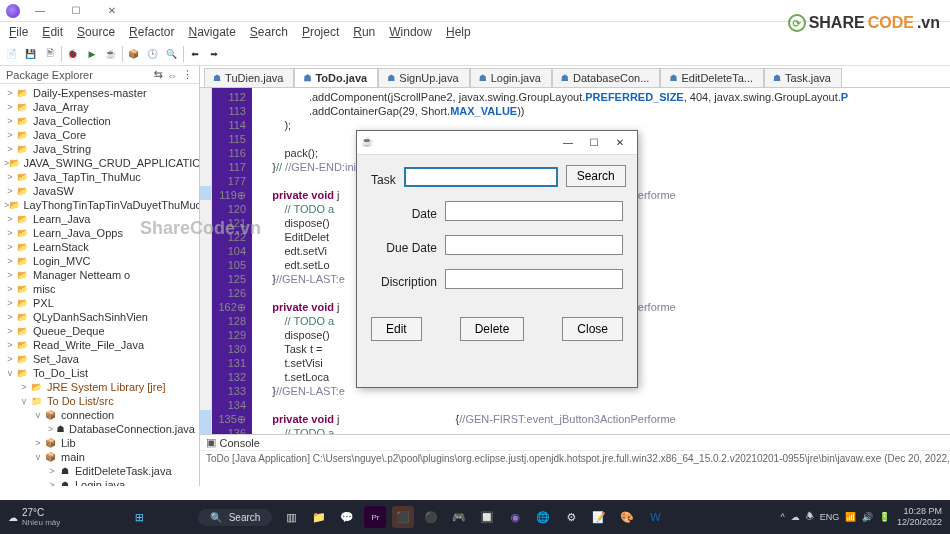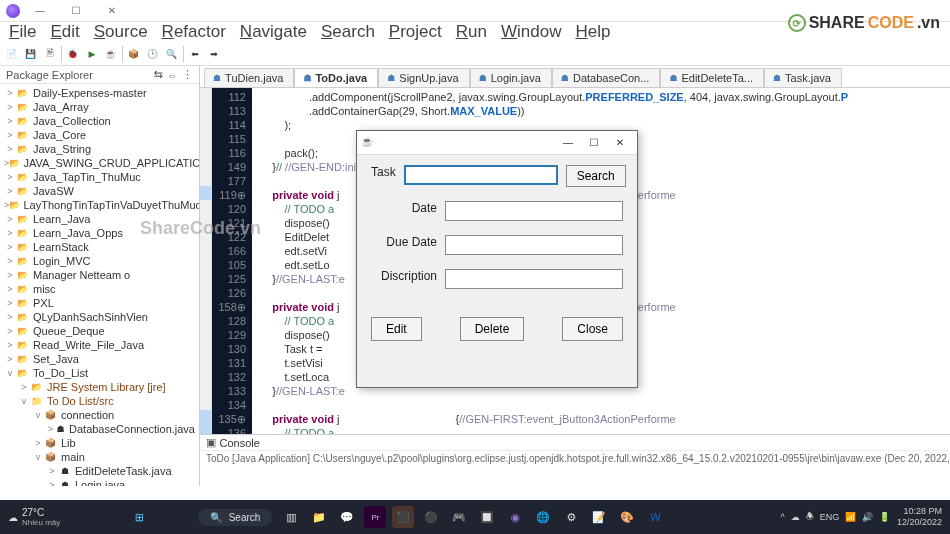--- a/index.html
+++ b/index.html
@@ -4,21 +4,21 @@
 <style>
 * { margin: 0; padding: 0; box-sizing: border-box; font-family: "Segoe UI", Tahoma, sans-serif; }
 body { width: 950px; height: 534px; background: #fff; overflow: hidden; position: relative; font-size: 11px; color: #333; }
 
 .titlebar { height: 22px; background: #fff; display: flex; align-items: center; padding: 0 6px; border-bottom: 1px solid #e0e0e0; }
 .titlebar .icon { width: 14px; height: 14px; border-radius: 50%; background: radial-gradient(circle at 40% 40%, #a78bfa, #6d28d9); margin-right: 6px; }
 .titlebar .title { flex: 1; font-size: 11px; color: #555; }
 .titlebar .winbtns { display: flex; gap: 8px; }
 .titlebar .winbtns span { width: 28px; text-align: center; font-size: 10px; color: #666; }
 
-.menubar { height: 20px; display: flex; align-items: center; gap: 4px; padding: 0 4px; font-size: 17px; color: #444; }
+.menubar { height: 20px; display: flex; align-items: center; gap: 4px; padding: 0 4px; font-size: 12px; color: #444; }
 .menubar span { padding: 2px 5px; cursor: default; }
 
 .toolbar { height: 24px; display: flex; align-items: center; gap: 3px; padding: 2px 4px; border-bottom: 1px solid #ddd; }
 .toolbar .tbicon { width: 16px; height: 16px; border-radius: 2px; display: flex; align-items: center; justify-content: center; font-size: 9px; }
 
 .main { display: flex; height: 420px; }
 
 .package-explorer { width: 200px; border-right: 1px solid #ccc; display: flex; flex-direction: column; }
 .panel-header { padding: 2px 6px; font-size: 11px; color: #555; display: flex; align-items: center; gap: 4px; border-bottom: 1px solid #e0e0e0; }
 .panel-header .flex { flex: 1; }
@@ -27,21 +27,21 @@
 .tree-row .tw { width: 12px; text-align: center; color: #888; font-size: 9px; }
 .tree-row .ic { width: 14px; height: 12px; margin-right: 3px; display: inline-flex; align-items: center; justify-content: center; font-size: 9px; }
 .redtext { color: #8b4513; }
 
 .editor-area { flex: 1; display: flex; flex-direction: column; border-right: 1px solid #ccc; }
 .tabbar { display: flex; align-items: flex-end; padding: 0 4px; height: 22px; border-bottom: 1px solid #ccc; gap: 0; }
 .tab { padding: 3px 10px 3px 8px; font-size: 11px; border: 1px solid #ccc; border-bottom: none; background: #f4f4f4; display: flex; align-items: center; gap: 4px; }
 .tab.active { background: #fff; font-weight: bold; }
 .tab .fic { color: #4a7ebb; font-size: 9px; }
 .code-area { flex: 1; display: flex; overflow: hidden; font-family: Consolas, monospace; font-size: 11px; position: relative; }
-.gutter { width: 40px; text-align: right; padding-right: 6px; color: #888; background: #0f172a; line-height: 14px; padding-top: 2px; }
+.gutter { width: 40px; text-align: right; padding-right: 6px; color: #888; background: #4c1d95; line-height: 14px; padding-top: 2px; }
 .gutter div { height: 14px; }
 .marker-gutter { width: 12px; background: #f0f0f0; border-right: 1px solid #ddd; }
 .marker-gutter .blue { background: #bcd8f5; height: 14px; }
 .code { flex: 1; line-height: 14px; padding-top: 2px; padding-left: 8px; overflow: hidden; white-space: pre; }
 .code div { height: 14px; }
 .kw { color: #7f0055; font-weight: bold; }
 .com { color: #3f7f5f; }
 .str { color: #1565c0; font-weight: bold; }
 .ev { color: #7f7f9f; }
 
@@ -56,21 +56,21 @@
 .watermark { position: absolute; color: #aaa; font-size: 18px; font-weight: bold; pointer-events: none; opacity: 0.7; }
 .wm1 { left: 140px; top: 218px; }
 .wm2 { left: 360px; bottom: 12px; color: #bbb; }
 
 .dialog { position: absolute; left: 356px; top: 130px; width: 282px; height: 258px; background: #f0f0f0; border: 1px solid #666; box-shadow: 2px 2px 8px rgba(0,0,0,0.3); z-index: 100; }
 .dialog-titlebar { height: 24px; background: #fff; display: flex; align-items: center; padding: 0 4px; border-bottom: 1px solid #ddd; }
 .dialog-titlebar .dic { width: 14px; height: 14px; margin-right: 4px; font-size: 10px; }
 .dialog-titlebar .dflex { flex: 1; }
 .dialog-titlebar .dbtn { width: 26px; height: 20px; text-align: center; font-size: 10px; cursor: default; display: flex; align-items: center; justify-content: center; }
 .dialog-body { padding: 10px 14px; }
-.form-row { display: flex; align-items: flex-start; margin-bottom: 14px; gap: 8px; }
+.form-row { display: flex; align-items: flex-end; margin-bottom: 14px; gap: 8px; }
 .form-row label { width: 66px; text-align: right; font-size: 12px; color: #222; }
 .form-row input { flex: 1; border: 1px solid #888; height: 20px; padding: 0 4px; font-size: 11px; }
 .form-row input.focused { border: 2px solid #2a7ab0; }
 .search-btn { border: 1px solid #888; background: #f4f4f4; padding: 3px 10px; font-size: 12px; cursor: default; }
 .dialog-buttons { display: flex; justify-content: space-between; padding: 4px 14px 10px 14px; }
 .dialog-buttons button { border: 1px solid #888; background: #f4f4f4; padding: 4px 14px; font-size: 12px; cursor: default; }
 
 .taskbar { position: absolute; bottom: 0; left: 0; right: 0; height: 34px; background: #1f2430; display: flex; align-items: center; padding: 0 8px; gap: 8px; color: #ddd; font-size: 10px; }
 .taskbar .weather { display: flex; align-items: center; gap: 4px; }
 .taskbar .flex { flex: 1; }
@@ -325,31 +325,31 @@
           <div style="height: 14px;"></div>
           <div class="blue"></div>
           <div class="blue"></div>
         </div>
       <div class="gutter" id="gutter">
           <div>112</div>
           <div>113</div>
           <div>114</div>
           <div>115</div>
           <div>116</div>
-          <div>149</div>
+          <div>117</div>
           <div>177</div>
           <div>119⊕</div>
           <div>120</div>
           <div>121</div>
           <div>122</div>
-          <div>166</div>
+          <div>104</div>
           <div>105</div>
           <div>125</div>
           <div>126</div>
-          <div>158⊕</div>
+          <div>162⊕</div>
           <div>128</div>
           <div>129</div>
           <div>130</div>
           <div>131</div>
           <div>132</div>
           <div>133</div>
           <div>134</div>
           <div>135⊕</div>
           <div>136</div>
         </div>

